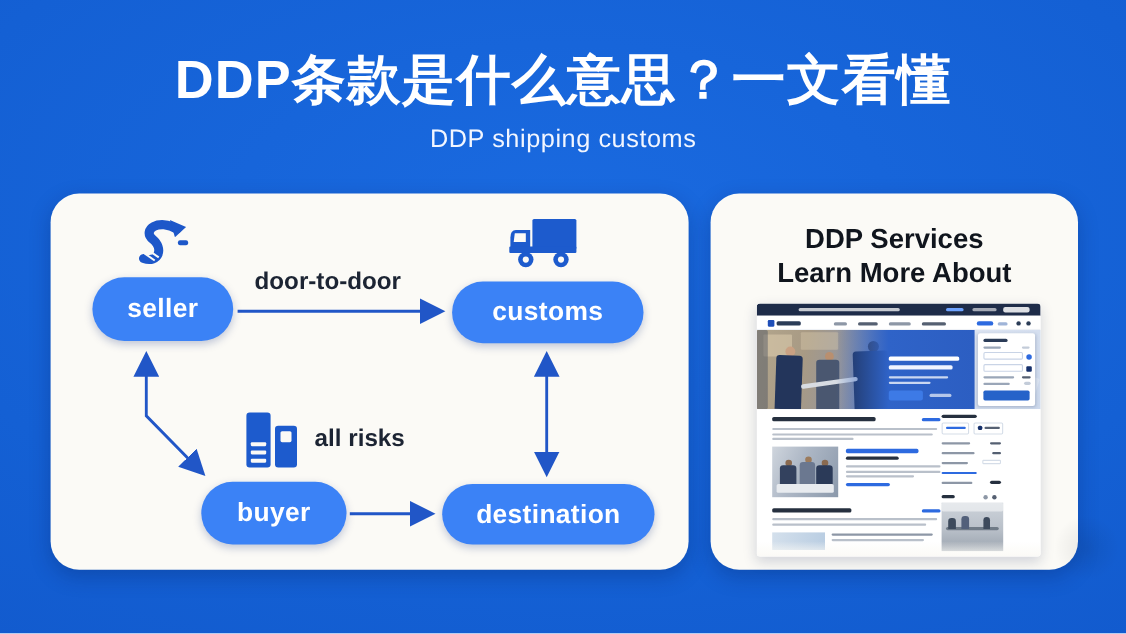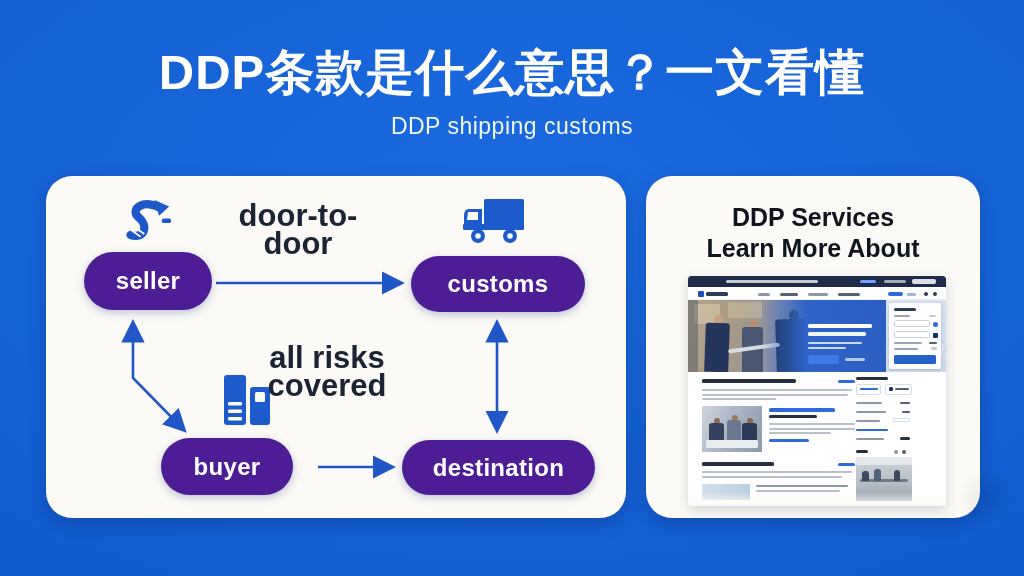--- a/index.html
+++ b/index.html
@@ -14,31 +14,31 @@
     color:#ffffff; font-size:49px; font-weight:800; letter-spacing:1px; }
   .page-subtitle{ position:absolute; left:0; top:113px; width:1024px; text-align:center;
     color:#f2f6ff; font-size:23px; font-weight:500; letter-spacing:.5px; }
 
   .card{ position:absolute; top:176px; height:342px; background:#fbfaf6; border-radius:26px;
     box-shadow:0 6px 18px rgba(0,25,80,.25); }
   .card-left{ left:46px; width:580px; }
   .card-right{ left:646px; width:334px; }
 
   
-  .pill{ position:absolute; background:#4c1d95; border-radius:29px; color:#fff;
+  .pill{ position:absolute; background:#3b82f6; border-radius:29px; color:#fff;
     display:flex; align-items:center; justify-content:center;
     font-size:24px; font-weight:700; letter-spacing:.3px;
     box-shadow:0 3px 8px rgba(10,40,120,.25); }
   .pill-seller{ left:38px; top:76px; width:128px; height:58px; }
   .pill-customs{ left:365px; top:80px; width:174px; height:56px; }
-  .pill-buyer{ left:115px; top:262px; width:132px; height:57px; }
+  .pill-buyer{ left:137px; top:262px; width:132px; height:57px; }
   .pill-destination{ left:356px; top:264px; width:193px; height:55px; }
 
-  .flow-label{ position:absolute; color:#1c2433; font-size:31px; font-weight:700;
-    text-align:center; line-height:28px; }
+  .flow-label{ position:absolute; color:#1c2433; font-size:22px; font-weight:700;
+    text-align:center; line-height:28px;margin-top:40px; }
   .label-door{ left:166px; top:26px; width:172px; }
   .label-risks{ left:201px; top:168px; width:160px; }
 
   .node-icon{ position:absolute; }
   .icon-seller{ left:78px; top:24px; }
   .icon-truck{ left:412px; top:20px; }
   .icon-buildings{ left:170px; top:196px; }
   .arrows-svg{ position:absolute; left:0; top:0; }
 
   
@@ -147,21 +147,20 @@
     </div>
     <div class="pill pill-destination">
       <span>destination</span>
     </div>
 
     <div class="flow-label label-door">
       <div>door-to-door</div>
     </div>
     <div class="flow-label label-risks">
       <div>all risks</div>
-      <div>covered</div>
     </div>
   </div>
 
   <div class="card card-right">
     <div class="promo-heading">
       <div>DDP Services</div>
       <div>Learn More About</div>
     </div>
 
     <div class="thumb">

